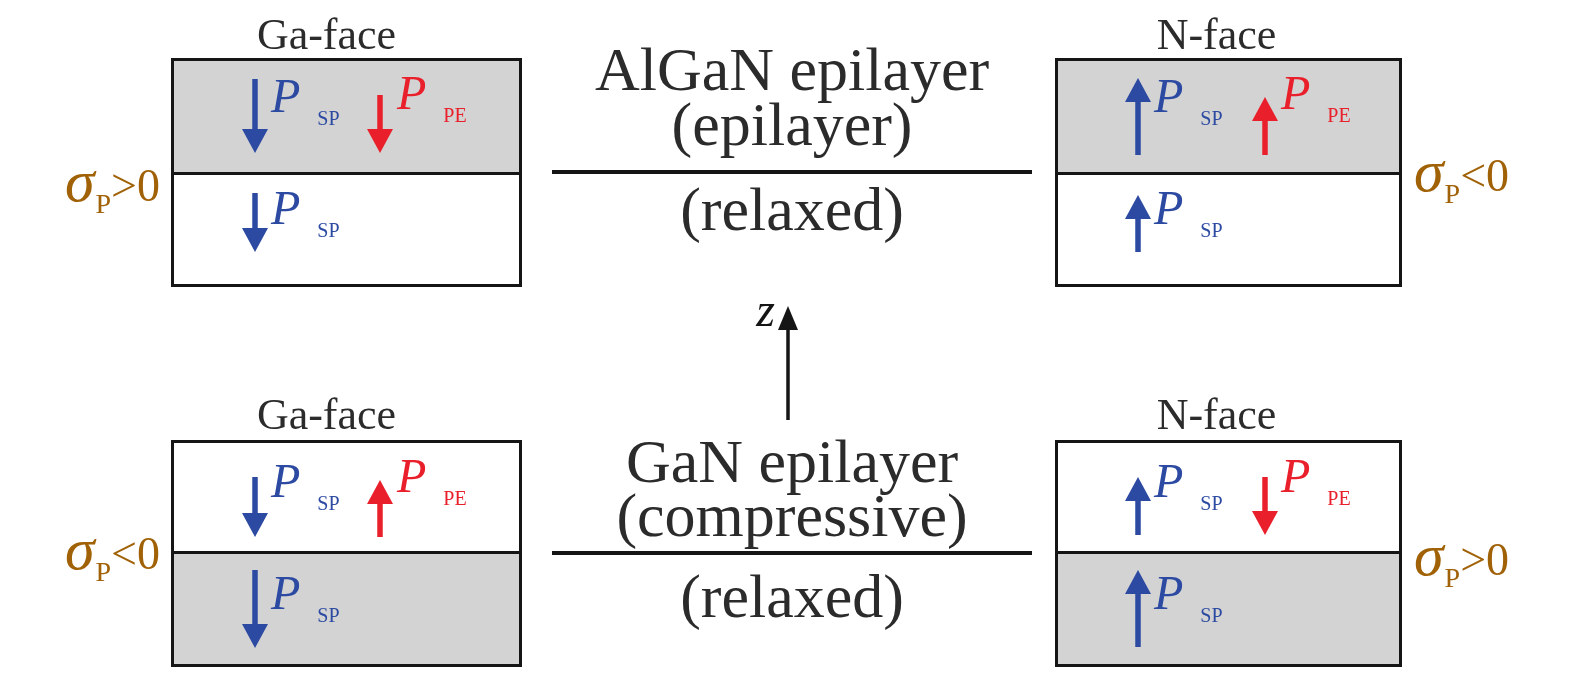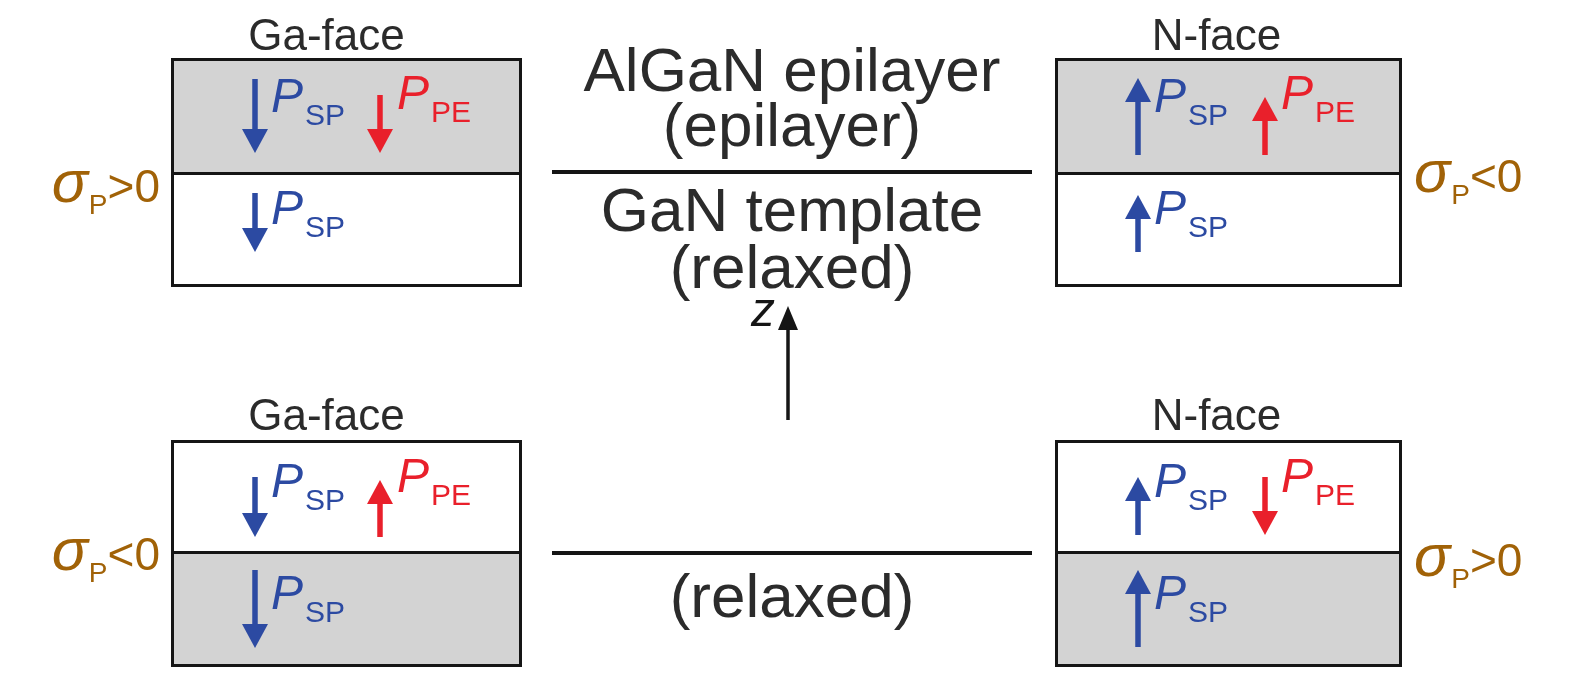--- a/index.html
+++ b/index.html
@@ -1,29 +1,29 @@
 <!DOCTYPE html>
 <html><head>
 <meta charset="utf-8">
 <style>
   html,body{margin:0;padding:0;background:#fff;}
   .fig{
     position:relative;width:1575px;height:689px;background:#ffffff;overflow:hidden;
-    font-family:Liberation Sans, sans-serif;color:#2b2b2b;
+    font-family:Liberation Serif, serif;color:#2b2b2b;
   }
   .face-title{position:absolute;font-size:44px;line-height:1;text-align:center;white-space:nowrap;color:#2b2b2b;}
   .panel{position:absolute;border:3px solid #151515;box-sizing:border-box;display:flex;flex-direction:column;}
   .layer{width:100%;}
   .layer.divider{border-bottom:3px solid #151515;box-sizing:content-box;}
   .layer.rest{flex:1;}
   .bg-gray{background:#d3d3d3;}
   .bg-white{background:#ffffff;}
   .parrow{position:absolute;display:block;}
   .plabel{position:absolute;font-size:48px;line-height:1;font-style:italic;white-space:nowrap;}
-  .psub{font-size:30px;font-style:normal;vertical-align:-13px;margin-left:2px;}
+  .psub{font-size:20px;font-style:normal;vertical-align:-13px;margin-left:17px;}
   .c-blue{color:#2c4aa2;}
   .c-red{color:#e9202b;}
   .sigma{position:absolute;font-size:46px;line-height:1;color:#a16207;white-space:nowrap;}
   .sigma .sg{font-style:italic;font-size:60px;line-height:0;}
   .sigma .ssub{font-size:28px;vertical-align:-12px;margin-left:1px;}
   .center-text{position:absolute;left:552px;width:480px;text-align:center;color:#2b2b2b;font-size:62px;}
   .center-text div{white-space:nowrap;}
   .hline{position:absolute;left:552px;width:480px;height:4px;background:#151515;}
   .zlabel{position:absolute;font-style:italic;font-size:48px;line-height:1;color:#151515;text-align:right;}
 </style>
@@ -129,28 +129,31 @@
       </svg>
     <span class="plabel c-blue" style="left:96px;top:126px;"><span>P</span><span class="psub">SP</span></span>
   </div>
 
   <div class="center-text" style="top:42px;line-height:55px;">
     <div>AlGaN epilayer</div>
     <div>(epilayer)</div>
   </div>
   <div class="hline" style="top:170px;"></div>
   <div class="center-text" style="top:181px;line-height:57px;">
-    <div>GaN template</div>
     <div>(relaxed)</div>
   </div>
 
   <div class="zlabel" style="left:703px;top:286px;width:72px;">z</div>
   <svg class="parrow" style="left:777px;top:306px;color:#151515;" width="22" height="114" viewBox="0 0 22 114">
       <polygon points="1,24 21,24 11,0" fill="currentColor"></polygon>
       <line x1="11" y1="20" x2="11" y2="114" stroke="currentColor" stroke-width="3.5"></line>
     </svg>
 
+  <div class="center-text" style="top:434px;line-height:54px;">
+    <div>GaN epilayer</div>
+    <div>(compressive)</div>
+  </div>
   <div class="hline" style="top:551px;"></div>
   <div class="center-text" style="top:568px;line-height:56px;">
     <div>(relaxed)</div>
   </div>
 
 </div>
 
 </body></html>

